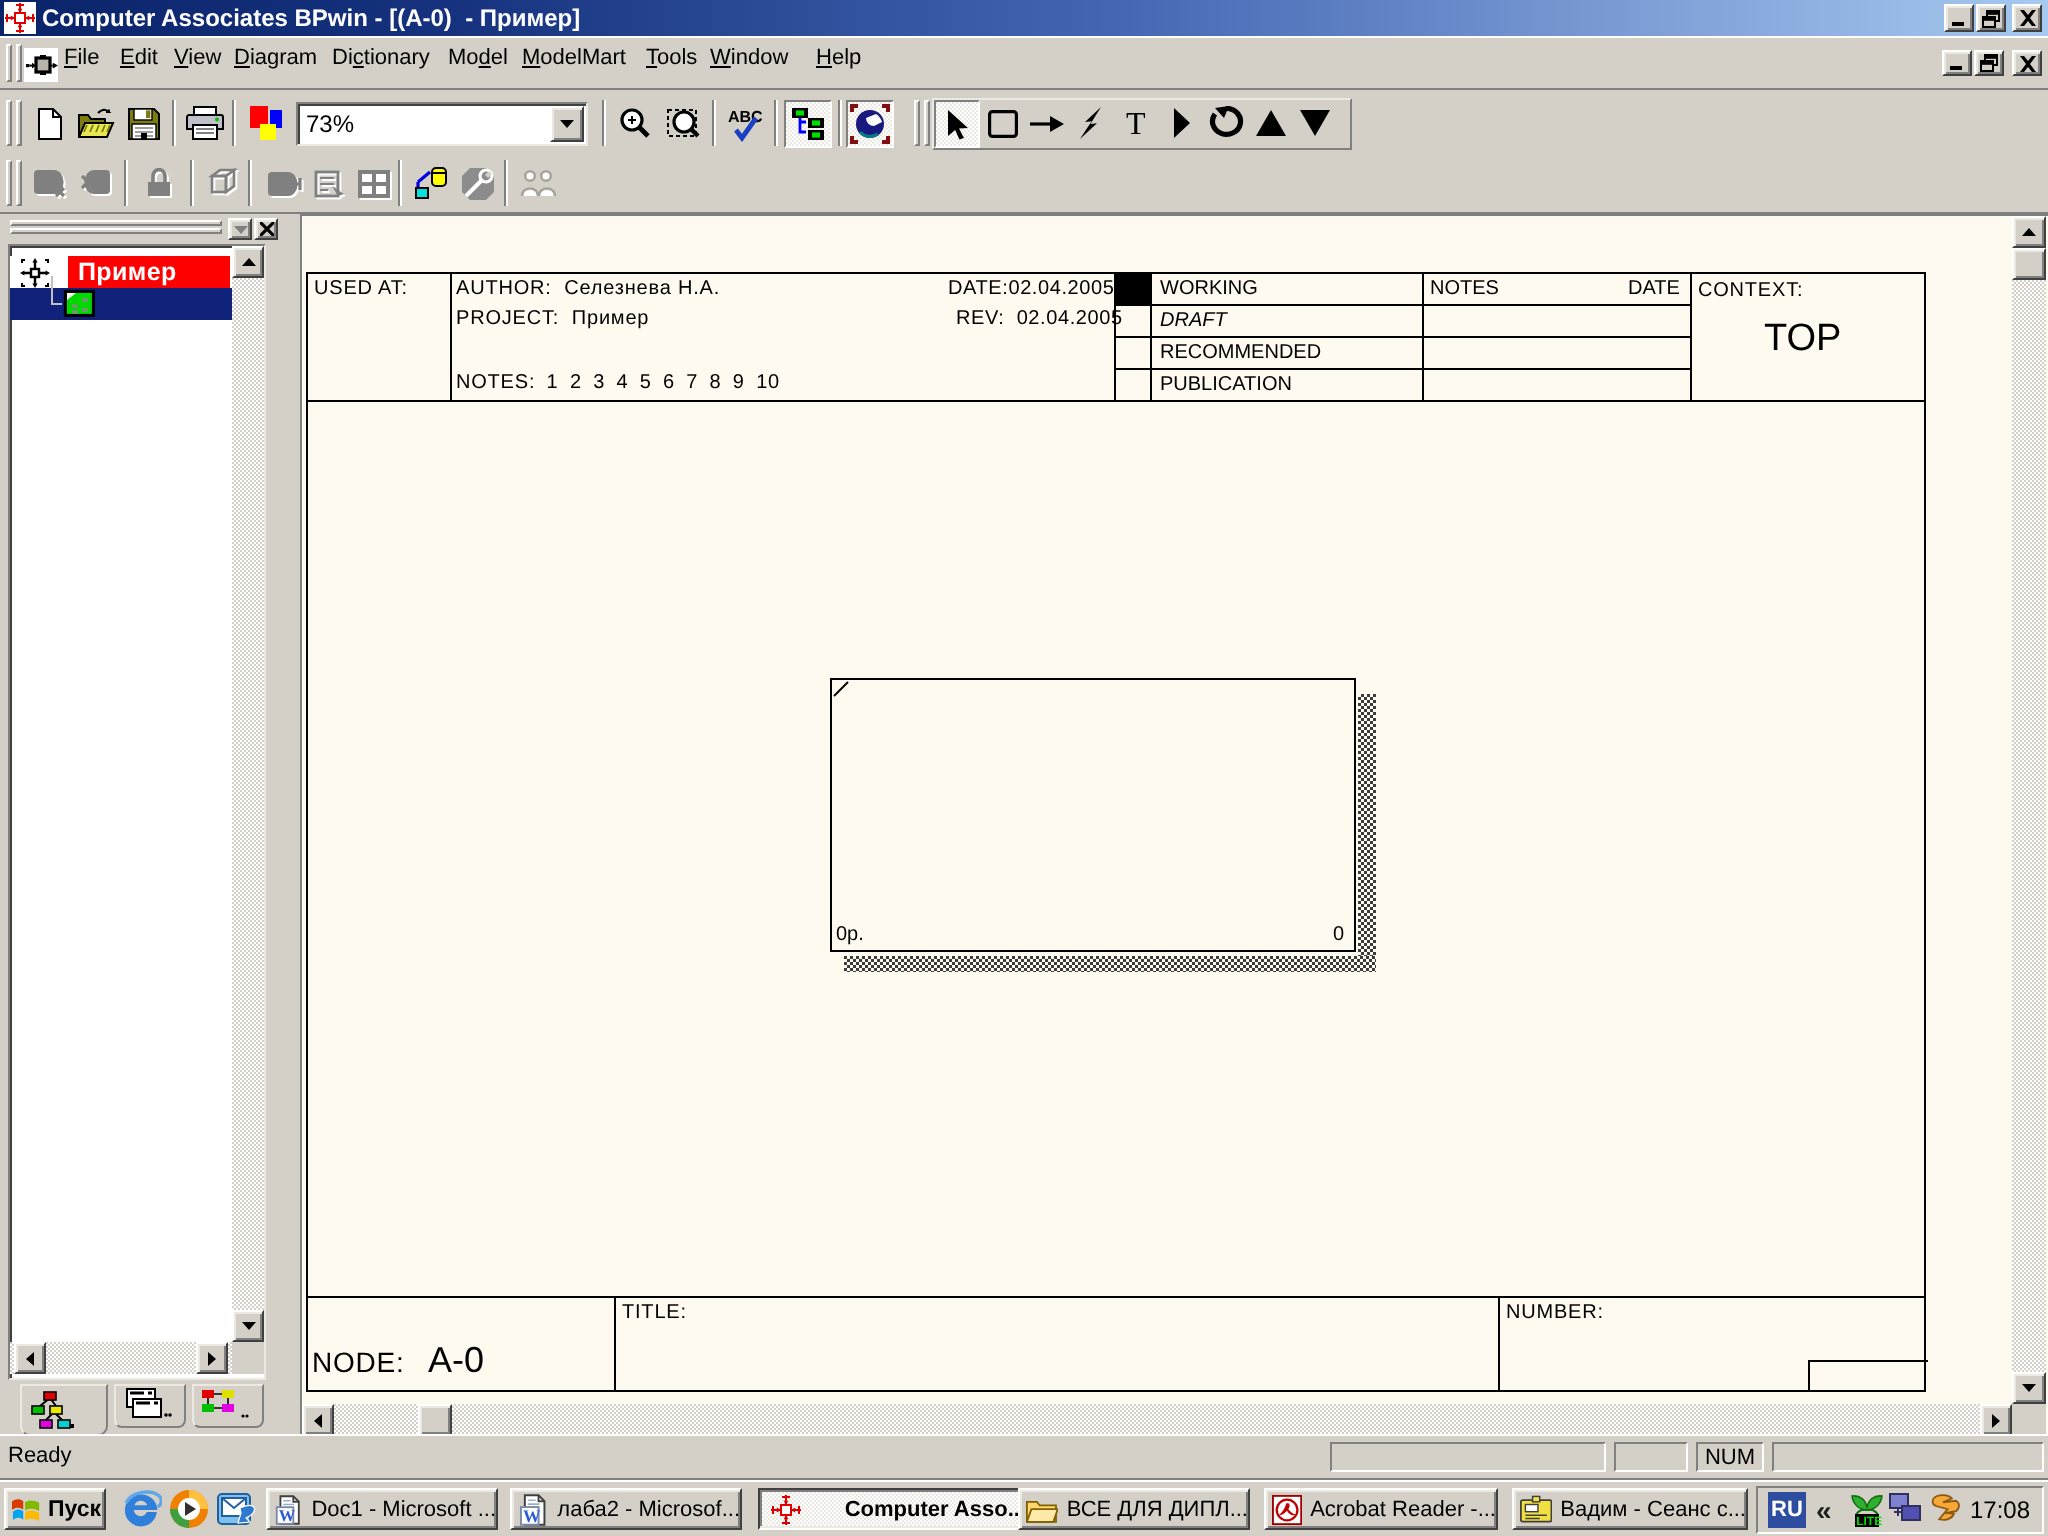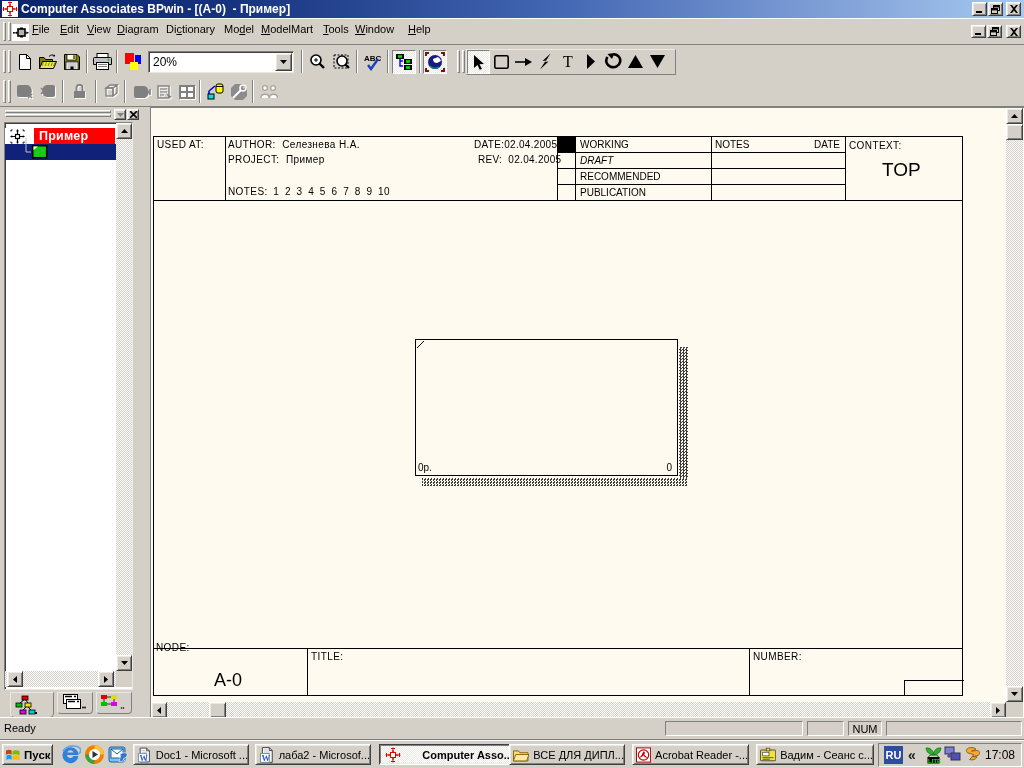--- a/index.html
+++ b/index.html
@@ -153,21 +153,21 @@
 
   <div class="tbtn" style="left:121px;">
       <svg width="17" height="17" viewBox="0 0 17 17">
         <rect x="1" y="0" width="9" height="11" fill="#ff0000"></rect>
         <rect x="11" y="2" width="6" height="9" fill="#0000ff"></rect>
         <rect x="6" y="9" width="8" height="8" fill="#ffff00"></rect>
       </svg>
     </div>
 
   <div class="abs sunkdeep" style="left:148px;top:5px;width:146px;height:22px;background:#fff;">
-    <div class="abs" style="left:4px;top:3px;font-size:12px;">20%</div>
+    <div class="abs" style="left:4px;top:3px;font-size:12px;">73%</div>
     <div class="arrowbtn" style="right:1px;top:1px;width:17px;height:18px;">
         <svg width="7" height="4" viewBox="0 0 7 4">
           <path d="M0 0 H7 L3.5 4 Z" fill="#000"></path>
         </svg>
       </div>
   </div>
   <div class="sep abs" style="left:301px;top:4px;height:23px;"></div>
 
   <div class="tbtn" style="left:306px;">
       <svg width="17" height="17" viewBox="0 0 17 17">
@@ -472,21 +472,21 @@
     <div class="abs" style="left:564px;top:31px;font-size:10px;">NOTES</div>
     <div class="abs" style="left:663px;top:31px;font-size:10px;">DATE</div>
     <div class="abs" style="left:698px;top:32px;font-size:10px;letter-spacing:0.4px;">CONTEXT:</div>
     <div class="abs" style="left:731px;top:51px;font-size:19px;">TOP</div>
 
     <div class="abs" style="left:2px;top:540px;width:810px;height:1px;background:#000;"></div>
     <div class="abs" style="left:156px;top:540px;width:1px;height:47px;background:#000;"></div>
     <div class="abs" style="left:598px;top:540px;width:1px;height:47px;background:#000;"></div>
     <div class="abs" style="left:753px;top:572px;width:60px;height:1px;background:#000;"></div>
     <div class="abs" style="left:753px;top:572px;width:1px;height:16px;background:#000;"></div>
-    <div class="abs" style="left:5px;top:534px;font-size:10px;letter-spacing:0.4px;">NODE:</div>
+    <div class="abs" style="left:5px;top:565px;font-size:14px;letter-spacing:0.4px;">NODE:</div>
     <div class="abs" style="left:63px;top:562px;font-size:18px;">A-0</div>
     <div class="abs" style="left:160px;top:543px;font-size:10px;letter-spacing:0.4px;">TITLE:</div>
     <div class="abs" style="left:602px;top:543px;font-size:10px;letter-spacing:0.4px;">NUMBER:</div>
 
     <div class="abs" style="left:528px;top:239px;width:9px;height:138px;background-image:conic-gradient(#3c3c3c 25%,#fffaef 25% 50%,#3c3c3c 50% 75%,#fffaef 75%);background-size:3px 3px;"></div>
     <div class="abs" style="left:271px;top:370px;width:266px;height:8px;background-image:conic-gradient(#fffaef 25%,#3c3c3c 25% 50%,#fffaef 50% 75%,#3c3c3c 75%);background-size:3px 3px;"></div>
 
     <div class="abs" style="left:264px;top:231px;width:263px;height:137px;border:1.5px solid #000;background:#fffaef;">
       <svg class="abs" style="left:0;top:0" width="10" height="10" viewBox="0 0 10 10">
           <path d="M1 8 L8 1" stroke="#000"></path>

